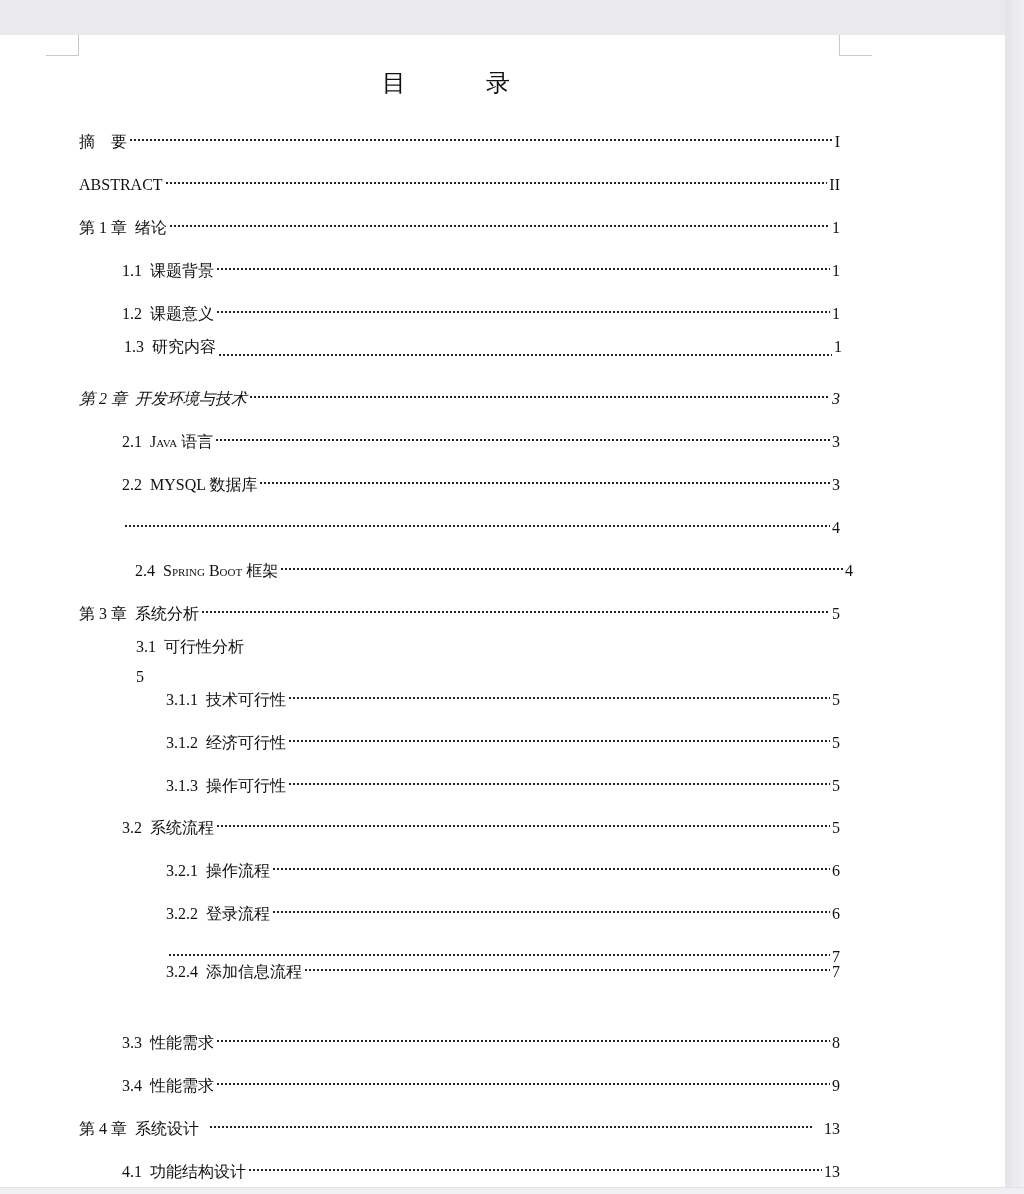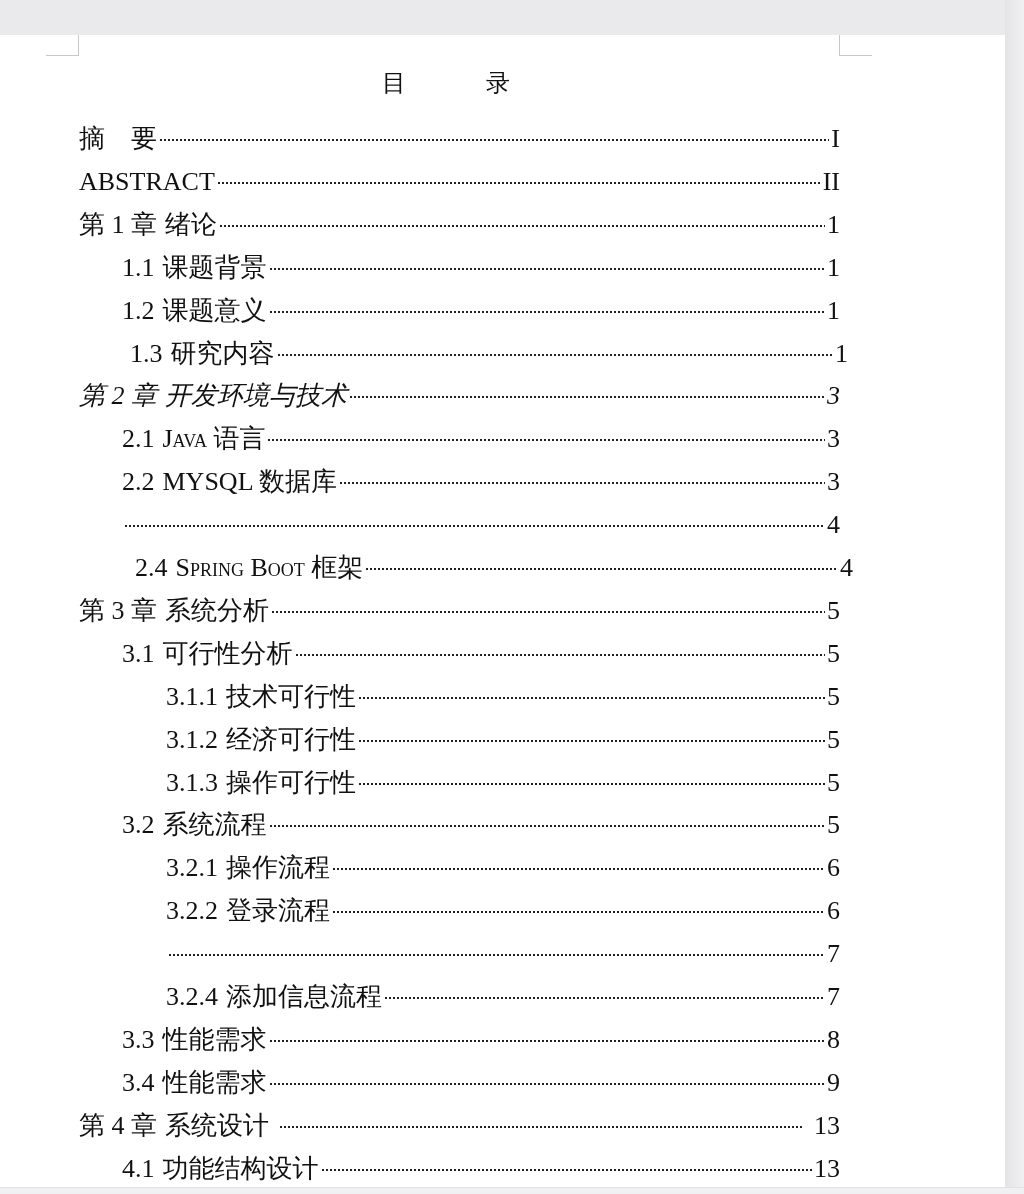--- a/index.html
+++ b/index.html
@@ -30,21 +30,21 @@
     .corner.tl { left: 46px; top: 0; border-right-width: 1px; border-bottom-width: 1px; }
     .corner.tr { left: 839px; top: 0; border-left-width: 1px; border-bottom-width: 1px; }
     .toc-title {
       position: absolute; left: 0; top: 32px; width: 920px; text-align: center;
       font-family: "DejaVu Sans", sans-serif; font-size: 24px; letter-spacing: 28px;
       color: #111;
     }
     .toc { position: absolute; left: 0; top: 82px; width: 1005px; }
     .toc-row {
       position: absolute; height: 30px; display: flex; align-items: baseline;
-      font-size: 26px; line-height: 30px; white-space: nowrap;
+      font-size: 16px; line-height: 30px; white-space: nowrap;
     }
     .toc-row .label { flex: 0 0 auto; }
     .toc-row .label .num { margin-right: 8px; }
     .toc-row .leader {
       flex: 1 1 auto; overflow: hidden; height: 30px; margin: 0 2px;
       background-image: radial-gradient(circle, #222 0.9px, transparent 1.1px);
       background-size: 4px 4px; background-repeat: repeat-x;
       background-position: 0 21px;
     }
     .toc-row .page-num { flex: 0 0 auto; text-align: right; }
@@ -78,21 +78,21 @@
       <div class="toc-row" style="left: 122px; width: 718px; top: 128.7px;">
         <span class="label"><span class="num">1.1</span><span>课题背景</span></span>
         <span class="leader"></span>
         <span class="page-num">1</span>
       </div>
       <div class="toc-row" style="left: 122px; width: 718px; top: 171.6px;">
         <span class="label"><span class="num">1.2</span><span>课题意义</span></span>
         <span class="leader"></span>
         <span class="page-num">1</span>
       </div>
-      <div class="toc-row" style="left: 130px; width: 718px; top: 214.5px;">
+      <div class="toc-row" style="left: 124px; width: 718px; top: 214.5px; align-items: center;">
         <span class="label"><span class="num">1.3</span><span>研究内容</span></span>
         <span class="leader"></span>
         <span class="page-num">1</span>
       </div>
       <div class="toc-row" style="left: 79px; width: 761px; top: 257.4px; font-style: italic;">
         <span class="label"><span class="num">第 2 章</span><span>开发环境与技术</span></span>
         <span class="leader"></span>
         <span class="page-num">3</span>
       </div>
       <div class="toc-row" style="left: 122px; width: 718px; top: 300.3px;">
@@ -112,21 +112,21 @@
       <div class="toc-row" style="left: 135px; width: 718px; top: 429px;">
         <span class="label"><span class="num">2.4</span><span class="sc">Spring Boot 框架</span></span>
         <span class="leader"></span>
         <span class="page-num">4</span>
       </div>
       <div class="toc-row" style="left: 79px; width: 761px; top: 471.9px;">
         <span class="label"><span class="num">第 3 章</span><span>系统分析</span></span>
         <span class="leader"></span>
         <span class="page-num">5</span>
       </div>
-      <div class="toc-row" style="left: 122px; width: 718px; top: 514.8px;">
+      <div class="toc-row" style="left: 134px; width: 718px; top: 514.8px; flex-direction: column;">
         <span class="label"><span class="num">3.1</span><span>可行性分析</span></span>
         <span class="leader"></span>
         <span class="page-num">5</span>
       </div>
       <div class="toc-row" style="left: 166px; width: 674px; top: 557.7px;">
         <span class="label"><span class="num">3.1.1</span><span>技术可行性</span></span>
         <span class="leader"></span>
         <span class="page-num">5</span>
       </div>
       <div class="toc-row" style="left: 166px; width: 674px; top: 600.6px;">
@@ -151,21 +151,21 @@
       </div>
       <div class="toc-row" style="left: 166px; width: 674px; top: 772.2px;">
         <span class="label"><span class="num">3.2.2</span><span>登录流程</span></span>
         <span class="leader"></span>
         <span class="page-num">6</span>
       </div>
       <div class="toc-row" style="left: 166px; width: 674px; top: 815.1px;">
         <span class="leader"></span>
         <span class="page-num">7</span>
       </div>
-      <div class="toc-row" style="left: 166px; width: 674px; top: 858px;">
+      <div class="toc-row" style="left: 166px; width: 674px; top: 830px;">
         <span class="label"><span class="num">3.2.4</span><span>添加信息流程</span></span>
         <span class="leader"></span>
         <span class="page-num">7</span>
       </div>
       <div class="toc-row" style="left: 122px; width: 718px; top: 900.9px;">
         <span class="label"><span class="num">3.3</span><span>性能需求</span></span>
         <span class="leader"></span>
         <span class="page-num">8</span>
       </div>
       <div class="toc-row" style="left: 122px; width: 718px; top: 943.8px;">

